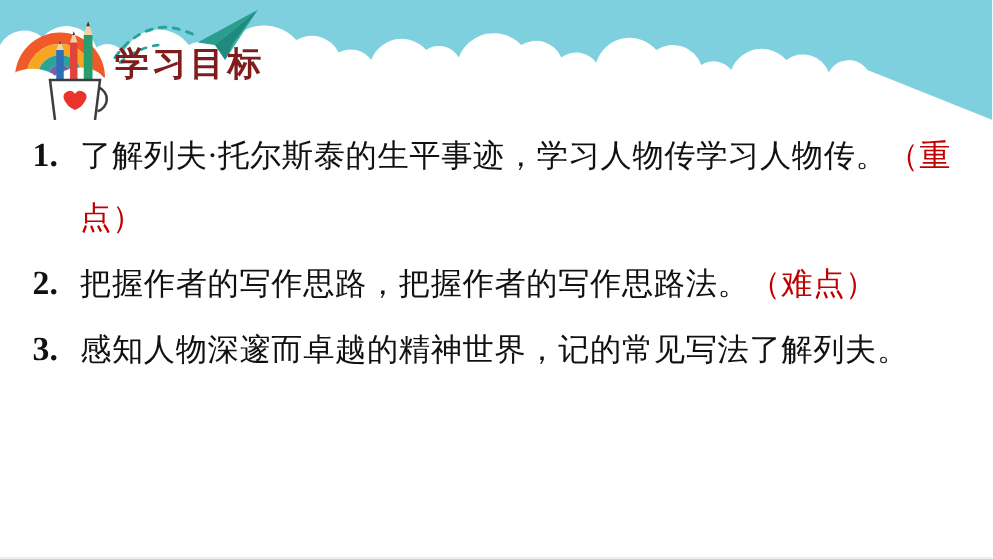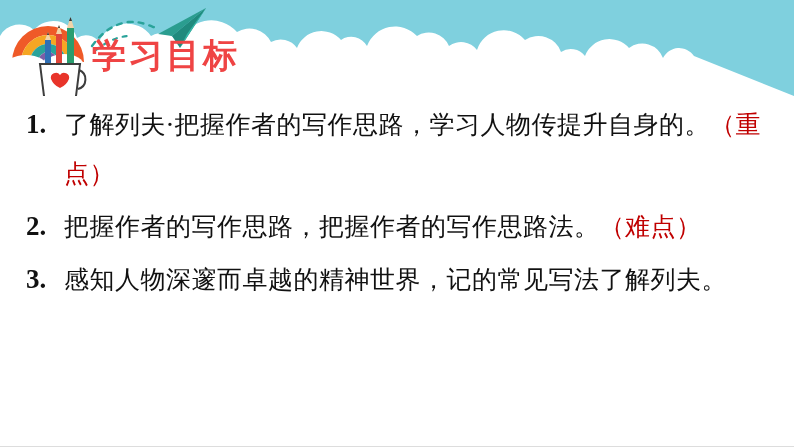--- a/index.html
+++ b/index.html
@@ -30,24 +30,24 @@
     width:794px; height:96px;
     background:#7fd0de;
   }
   #clouds { position:absolute; left:0; top:0; width:794px; height:96px; }
 
   
   #title {
     position:absolute;
     left:92px; top:38px;
     font-family:"Liberation Sans", sans-serif;
-    font-size:34px;
+    font-size:27px;
     font-weight:bold;
     letter-spacing:3px;
-    color:#ef4444;
+    color:#7f1d1d;
     white-space:nowrap;
     line-height:1;
   }
 
   
   #cup-art { position:absolute; left:4px; top:4px; width:104px; height:100px; }
   #plane-art { position:absolute; left:88px; top:2px; width:120px; height:54px; }
 
   
   #goals {
@@ -168,21 +168,21 @@
     </svg>
 
     <div id="title">学习目标</div>
   </div>
 
   <div id="goals">
 
     <div class="goal">
       <div class="goal-num">1.</div>
       <div class="goal-text">
-        <span>了解列夫·把握作者的写作思路，学习人物传</span><span>提升自身的。</span><span class="tag">（重点）</span>
+        <span>了解列夫·托尔斯泰的生平事迹，学习人物传</span><span>学习人物传。</span><span class="tag">（重点）</span>
       </div>
     </div>
 
     <div class="goal">
       <div class="goal-num">2.</div>
       <div class="goal-text">
         <span>把握作者的写作思路，把握作者的写作思路</span><span>法。</span><span class="tag">（难点）</span>
       </div>
     </div>
 

